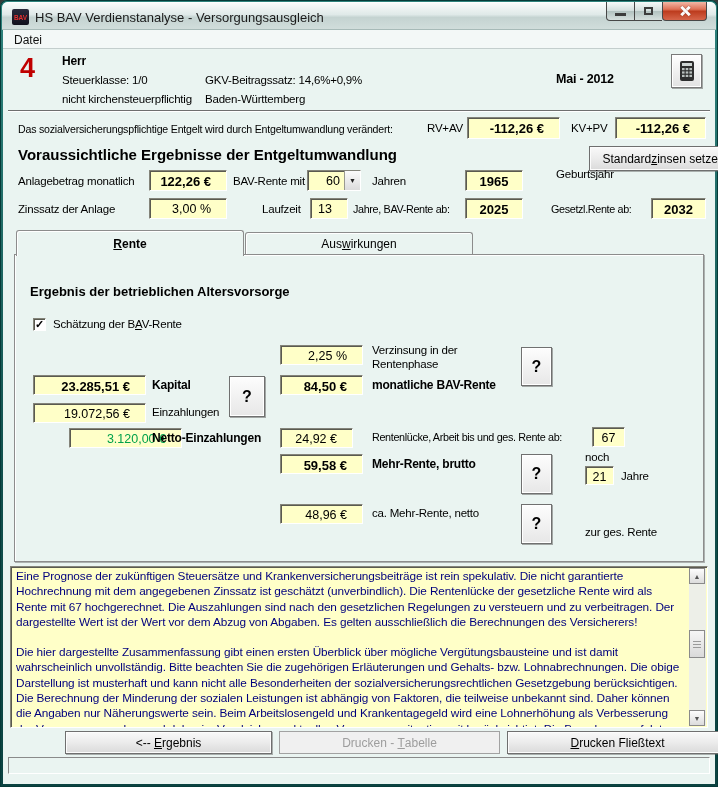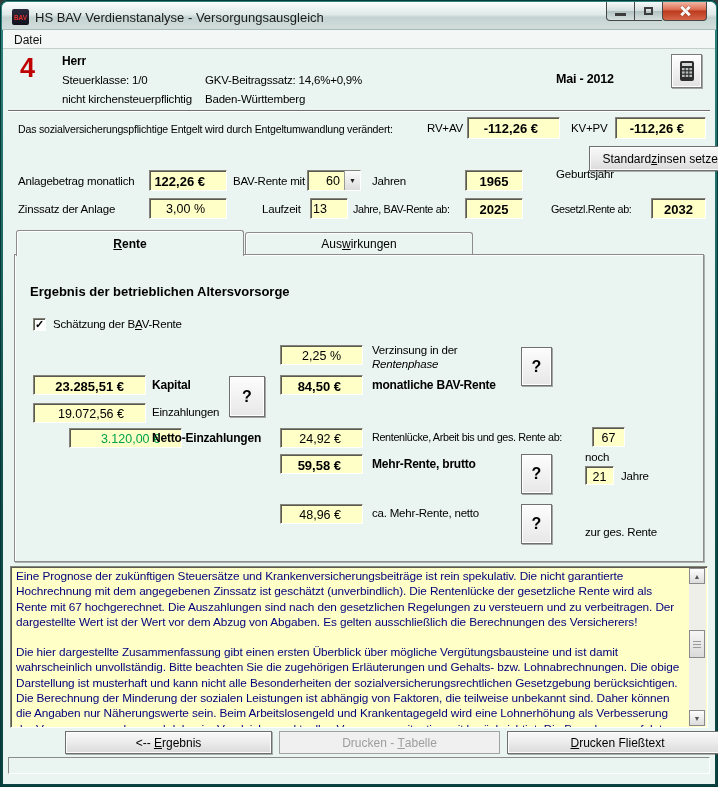--- a/index.html
+++ b/index.html
@@ -43,21 +43,21 @@
 
   
   .lbl { position:absolute; font-size:11.5px; color:#000; white-space:nowrap; letter-spacing:-0.2px; }
   .lbl.b { font-weight:bold; }
   .lbl.small { font-size:10.6px; letter-spacing:-0.2px; }
   .lbl.tight { font-size:10.8px; letter-spacing:-0.35px; }
 
   .field { position:absolute; background:#ffffc8; height:21px;
            border:1px solid; border-color:#84847a #ffffff #ffffff #84847a;
            box-shadow: inset 1px 1px 0 #5a5a50;
-           font-size:12.5px; color:#000; text-align:right; padding:3px 21px 0 2px; overflow:hidden; }
+           font-size:12.5px; color:#000; text-align:right; padding:3px 15px 0 2px; overflow:hidden; }
   .field.b { font-weight:bold; font-size:13px; }
   .field.c { text-align:center; padding:3px 2px 0; }
   .field.green { color:#00a14b;margin-left:36px; }
   .field.h20 { height:20px; }
 
   .btn { position:absolute; border:1px solid #6f6f6f;
          background:linear-gradient(180deg,#f9f9f9,#ececec 48%,#dadada);
          box-shadow: inset 0 0 0 1px #fcfcfc, 1px 1px 0 rgba(90,90,90,.45);
          font-size:12px; color:#000; display:flex; align-items:center; justify-content:center;
          white-space:pre; cursor:default;margin-left:32px; }
@@ -175,20 +175,21 @@
   </div>
 
   <div class="hsep" style="top:110px;"></div>
 
   <div class="lbl small" style="left:18px;top:123px;">Das sozialversicherungspflichtige Entgelt wird durch Entgeltumwandlung verändert:</div>
   <div class="lbl" style="left:427px;top:122px;">RV+AV</div>
   <div class="field b" style="left:467px;top:117px;width:93px;height:22px;">-112,26 €</div>
   <div class="lbl" style="left:571px;top:122px;">KV+PV</div>
   <div class="field b" style="left:615px;top:117px;width:91px;height:22px;">-112,26 €</div>
 
+  <div class="heading1" style="left:18px;top:146px;">Voraussichtliche Ergebnisse der Entgeltumwandlung</div>
   <div class="btn" style="left:557px;top:146px;width:149px;height:25px;"><span>Standard</span><span class="key">z</span><span>insen setzen</span></div>
 
   <div class="lbl" style="left:18px;top:175px;">Anlagebetrag monatlich</div>
   <div class="field b" style="left:149px;top:170px;width:78px;">122,26 €</div>
   <div class="lbl" style="left:233px;top:175px;">BAV-Rente mit</div>
   <div class="combo" style="left:307px;top:170px;width:54px;">
     <span class="val">60</span>
     <span class="arrow">▼</span>
   </div>
   <div class="lbl" style="left:372px;top:175px;">Jahren</div>
@@ -216,37 +217,37 @@
     </div>
   <div class="panel"></div>
 
   <div class="heading2" style="left:30px;top:284px;">Ergebnis der betrieblichen Altersvorsorge</div>
 
   <div class="checkbox" style="left:33px;top:318px;z-index:2;"><span>✓</span></div>
   <div class="lbl" style="left:53px;top:318px;z-index:2;"><span>Schätzung der B</span><span class="key">A</span><span>V-Rente</span></div>
 
   <div class="field h20" style="left:280px;top:345px;width:83px;z-index:2;">2,25 %</div>
   <div class="lbl" style="left:372px;top:344px;z-index:2;">Verzinsung in der</div>
-  <div class="lbl" style="left:372px;top:358px;z-index:2;font-style:italic;">Rentenphase</div>
+  <div class="lbl" style="left:372px;top:358px;z-index:2;">Rentenphase</div>
   <div class="qbtn" style="left:521px;top:347px;width:31px;height:39px;z-index:2;">?</div>
 
   <div class="field b h20" style="left:33px;top:375px;width:113px;z-index:2;">23.285,51 €</div>
   <div class="lbl b" style="left:152px;top:378px;font-size:12px;z-index:2;">Kapital</div>
   <div class="qbtn" style="left:229px;top:376px;width:36px;height:41px;z-index:2;">?</div>
 
   <div class="field b h20" style="left:280px;top:375px;width:83px;z-index:2;">84,50 €</div>
   <div class="lbl b" style="left:372px;top:378px;font-size:12px;z-index:2;">monatliche BAV-Rente</div>
 
   <div class="field h20" style="left:33px;top:403px;width:113px;z-index:2;">19.072,56 €</div>
   <div class="lbl" style="left:152px;top:406px;z-index:2;">Einzahlungen</div>
 
   <div class="field h20 green" style="left:33px;top:428px;width:113px;z-index:2;">3.120,00 €</div>
   <div class="lbl b" style="left:152px;top:431px;font-size:12px;z-index:2;">Netto-Einzahlungen</div>
 
-  <div class="field h20" style="left:280px;top:428px;width:83px;z-index:2;">24,92 €</div>
+  <div class="field h20" style="left:280px;top:428px;width:73px;z-index:2;">24,92 €</div>
   <div class="lbl tight" style="left:372px;top:431px;z-index:2;">Rentenlücke, Arbeit bis und ges. Rente ab:</div>
   <div class="field h20 c" style="left:592px;top:427px;width:33px;z-index:2;">67</div>
 
   <div class="field b h20" style="left:280px;top:454px;width:83px;z-index:2;">59,58 €</div>
   <div class="lbl b" style="left:372px;top:457px;font-size:12px;z-index:2;">Mehr-Rente, brutto</div>
   <div class="qbtn" style="left:521px;top:454px;width:31px;height:40px;z-index:2;">?</div>
 
   <div class="lbl" style="left:585px;top:451px;z-index:2;">noch</div>
   <div class="field h20 c" style="left:585px;top:466px;width:29px;height:19px;z-index:2;">21</div>
   <div class="lbl" style="left:621px;top:470px;z-index:2;">Jahre</div>

